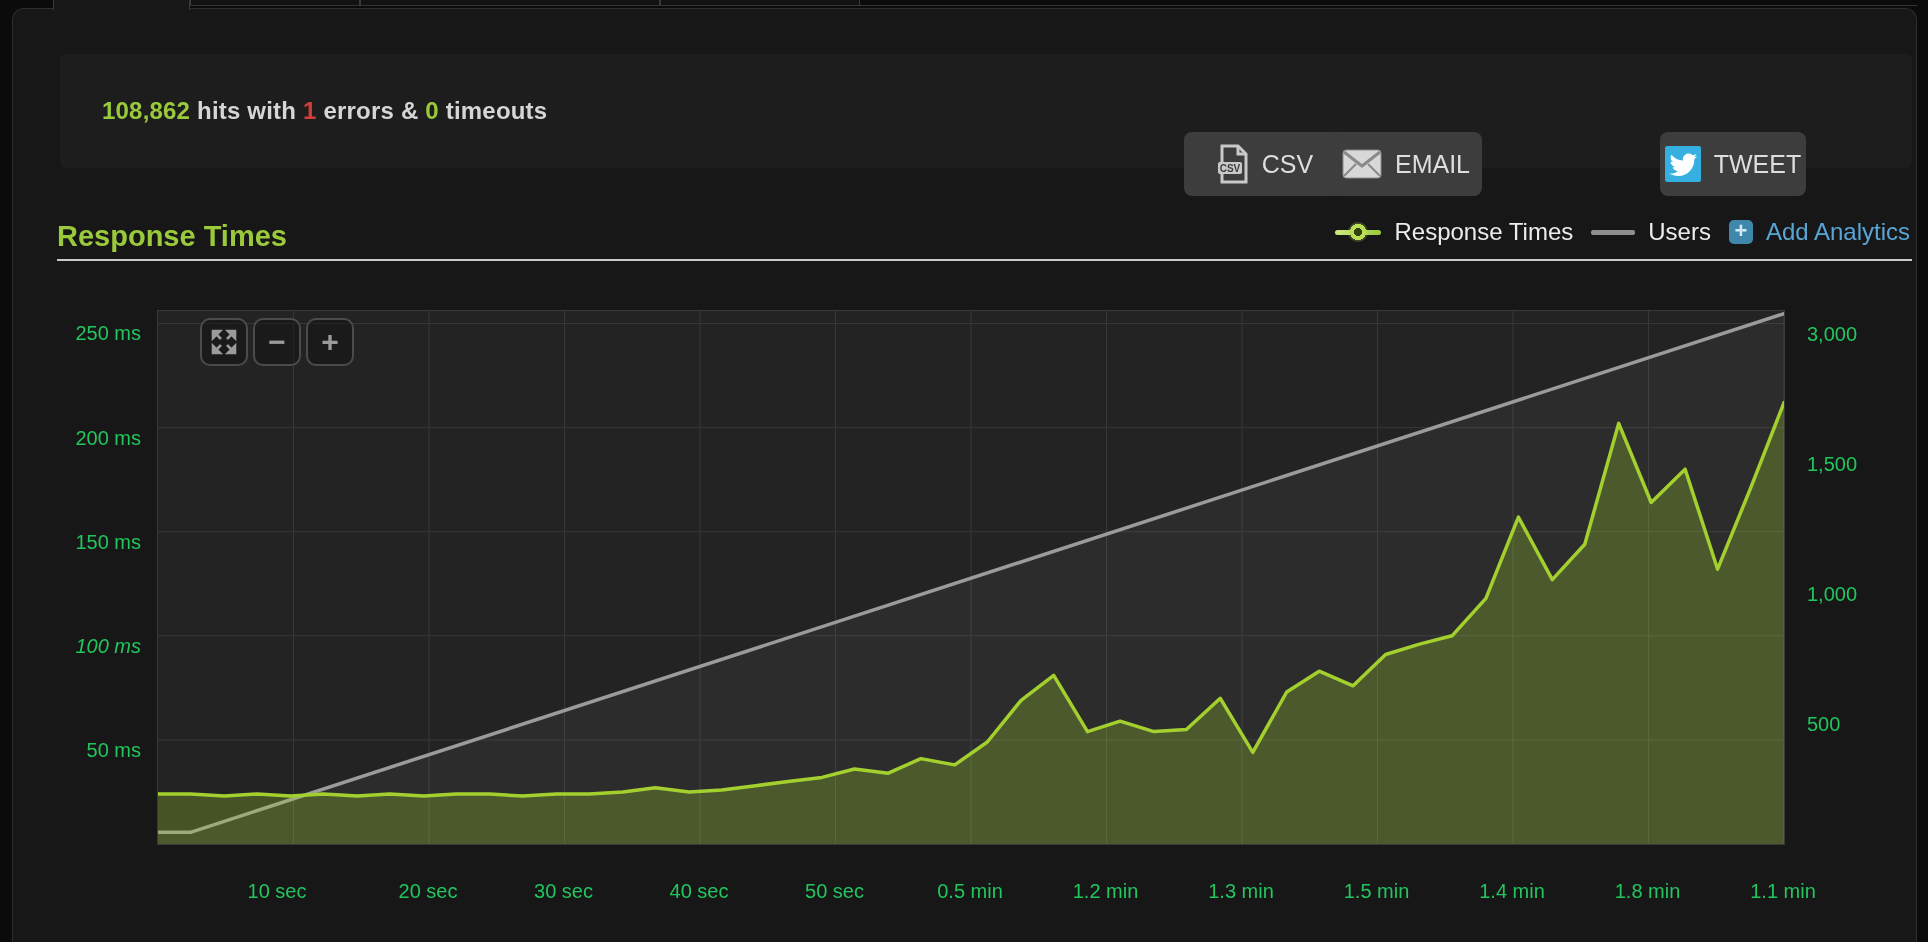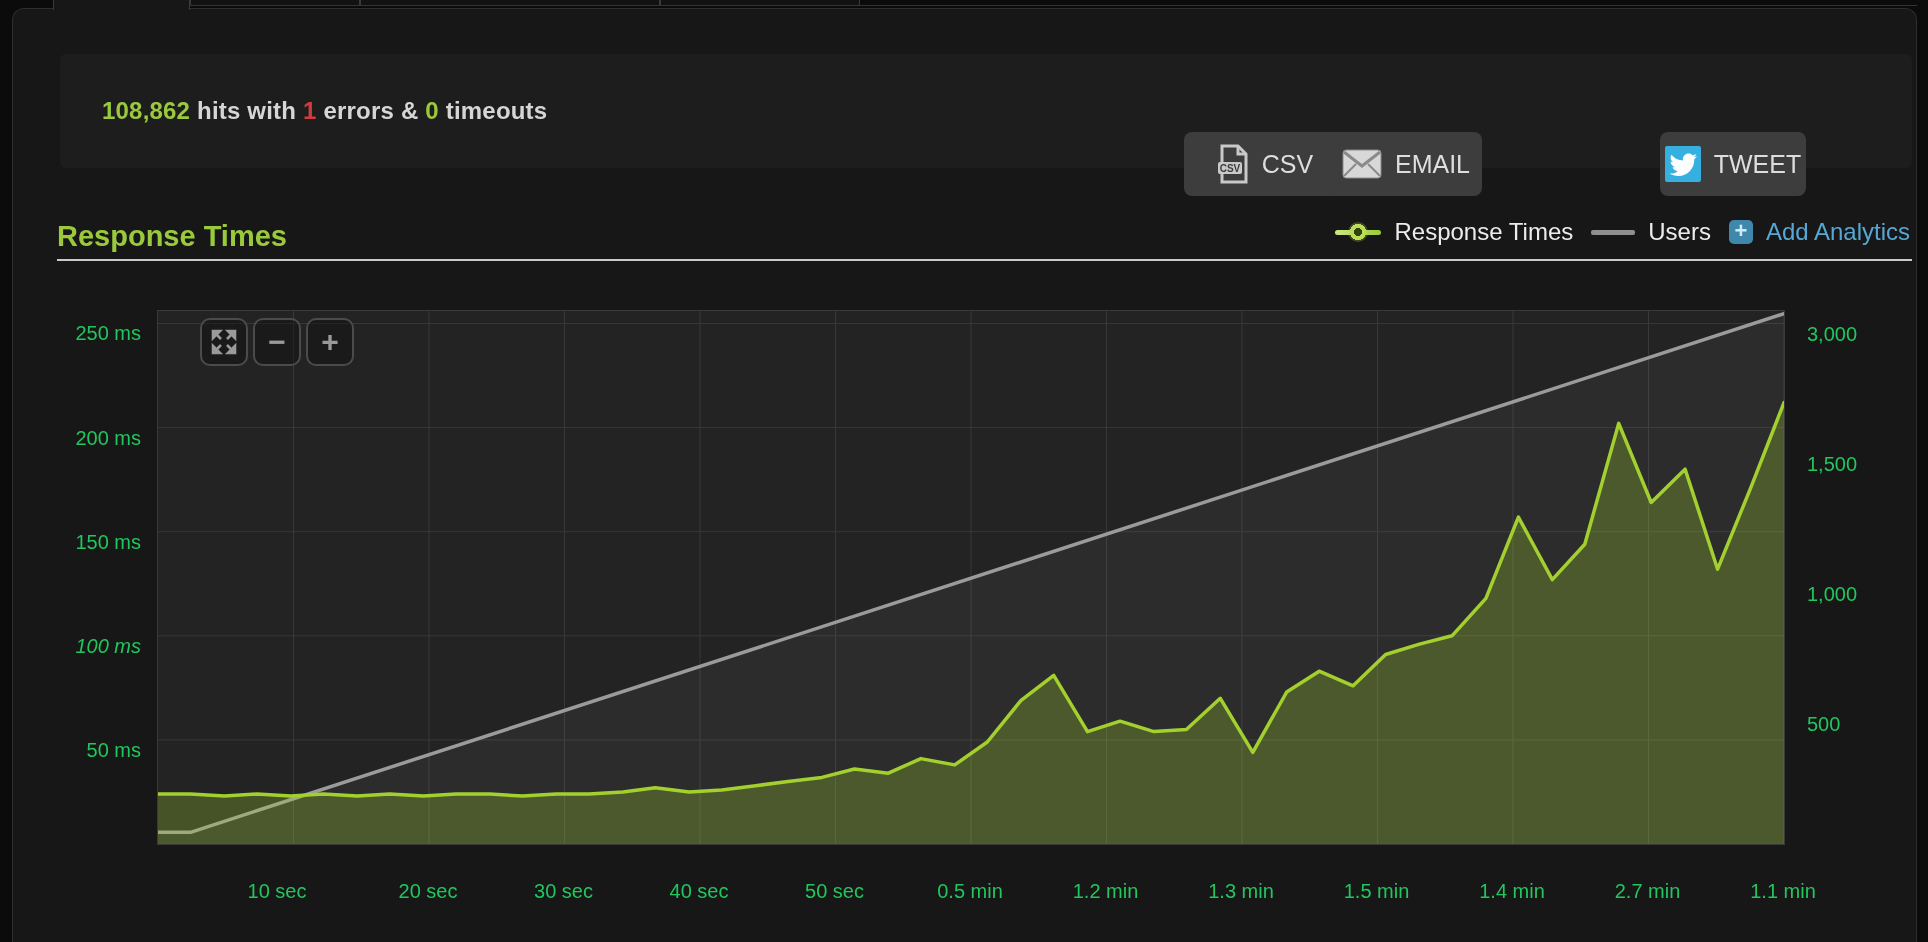--- a/index.html
+++ b/index.html
@@ -173,21 +173,21 @@
     <div class="axis-lab xb" style="left: 207px; top: 865px;">10 sec</div>
     <div class="axis-lab xb" style="left: 358px; top: 865px;">20 sec</div>
     <div class="axis-lab xb" style="left: 493.5px; top: 865px;">30 sec</div>
     <div class="axis-lab xb" style="left: 629px; top: 865px;">40 sec</div>
     <div class="axis-lab xb" style="left: 764.5px; top: 865px;">50 sec</div>
     <div class="axis-lab xb" style="left: 900px; top: 865px;">0.5 min</div>
     <div class="axis-lab xb" style="left: 1035.5px; top: 865px;">1.2 min</div>
     <div class="axis-lab xb" style="left: 1171px; top: 865px;">1.3 min</div>
     <div class="axis-lab xb" style="left: 1306.5px; top: 865px;">1.5 min</div>
     <div class="axis-lab xb" style="left: 1442px; top: 865px;">1.4 min</div>
-    <div class="axis-lab xb" style="left: 1577.5px; top: 865px;">2.7 min</div>
+    <div class="axis-lab xb" style="left: 1577.5px; top: 865px;">1.8 min</div>
     <div class="axis-lab xb" style="left: 1713px; top: 865px;">1.1 min</div>
   </div>
 
 <div class="zoomctl">
   <div class="zbtn">
     <svg width="26" height="26" viewBox="0 0 26 26" stroke="#9a9a9a" stroke-width="2.6" fill="#9a9a9a">
       <path d="M10 10 L4 4 M16 10 L22 4 M10 16 L4 22 M16 16 L22 22" fill="none"></path>
       <path d="M2 9 V2 H9 Z M17 2 H24 V9 Z M2 17 V24 H9 Z M24 17 V24 H17 Z"></path>
     </svg>
   </div>

